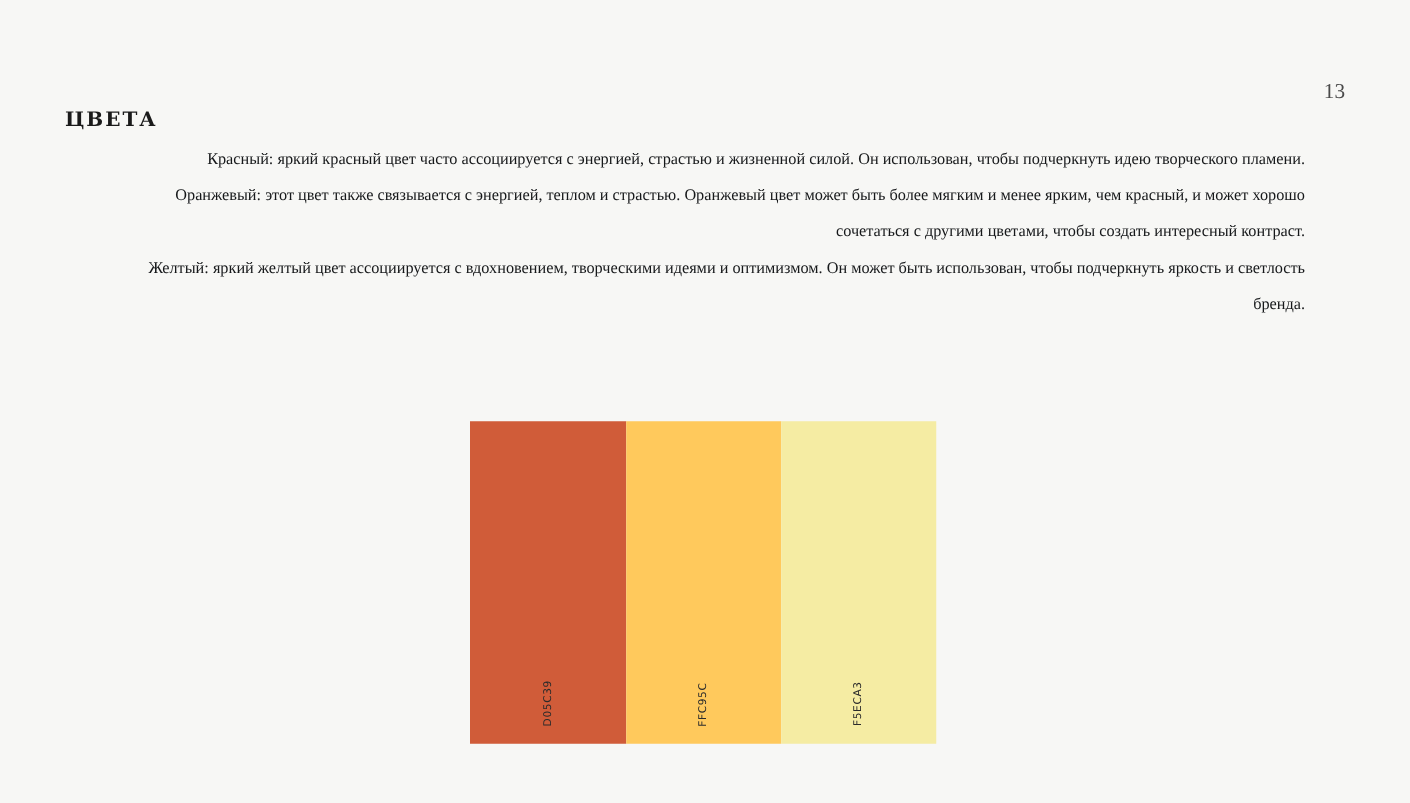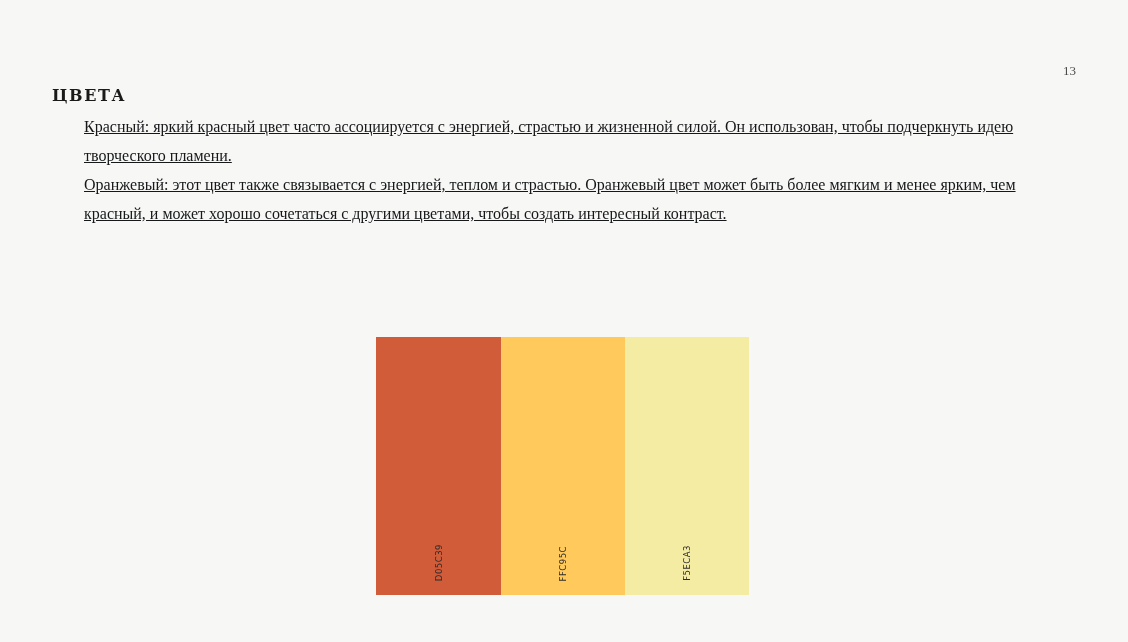--- a/index.html
+++ b/index.html
@@ -30,34 +30,33 @@
     font-weight: bold;
     letter-spacing: 1.6px;
     color: #1a1a1a;
     margin-top: 26px;
   }
   .page-number {
     position: absolute;
     right: 52px;
     top: 63px;
     font-family: "Liberation Serif", serif;
-    font-size: 13px;
+    font-size: 17px;
     color: #4a4a4a;
   }
   .body-text {
     position: absolute;
     left: 84px;
     top: 112px;
     width: 960px;
-    text-align: left;
+    text-align: right;
     font-family: "Liberation Serif", serif;
-    font-size: 16px;
+    font-size: 13px;
     line-height: 29px;
     color: #16181a;
-    text-decoration: underline;
   }
   .body-text p {
     margin: 0;
   }
   .swatch-row {
     position: absolute;
     left: 376px;
     top: 337px;
     width: 373px;
     height: 258px;
@@ -86,20 +85,21 @@
 
 <div class="slide">
 
   <div class="slide-title">ЦВЕТА</div>
 
   <div class="page-number">13</div>
 
   <div class="body-text">
     <p>Красный: яркий красный цвет часто ассоциируется с энергией, страстью и жизненной силой. Он использован, чтобы подчеркнуть идею творческого пламени.</p>
     <p>Оранжевый: этот цвет также связывается с энергией, теплом и страстью. Оранжевый цвет может быть более мягким и менее ярким, чем красный, и может хорошо сочетаться с другими цветами, чтобы создать интересный контраст.</p>
+    <p>Желтый: яркий желтый цвет ассоциируется с вдохновением, творческими идеями и оптимизмом. Он может быть использован, чтобы подчеркнуть яркость и светлость бренда.</p>
   </div>
 
   <div class="swatch-row">
     <div class="swatch" style="background: rgb(208, 92, 57); width: 125px;">
       <span class="swatch-label">D05C39</span>
     </div>
     <div class="swatch" style="background: rgb(255, 201, 92); width: 124px;">
       <span class="swatch-label">FFC95C</span>
     </div>
     <div class="swatch" style="background: rgb(245, 236, 163); width: 124px;">

